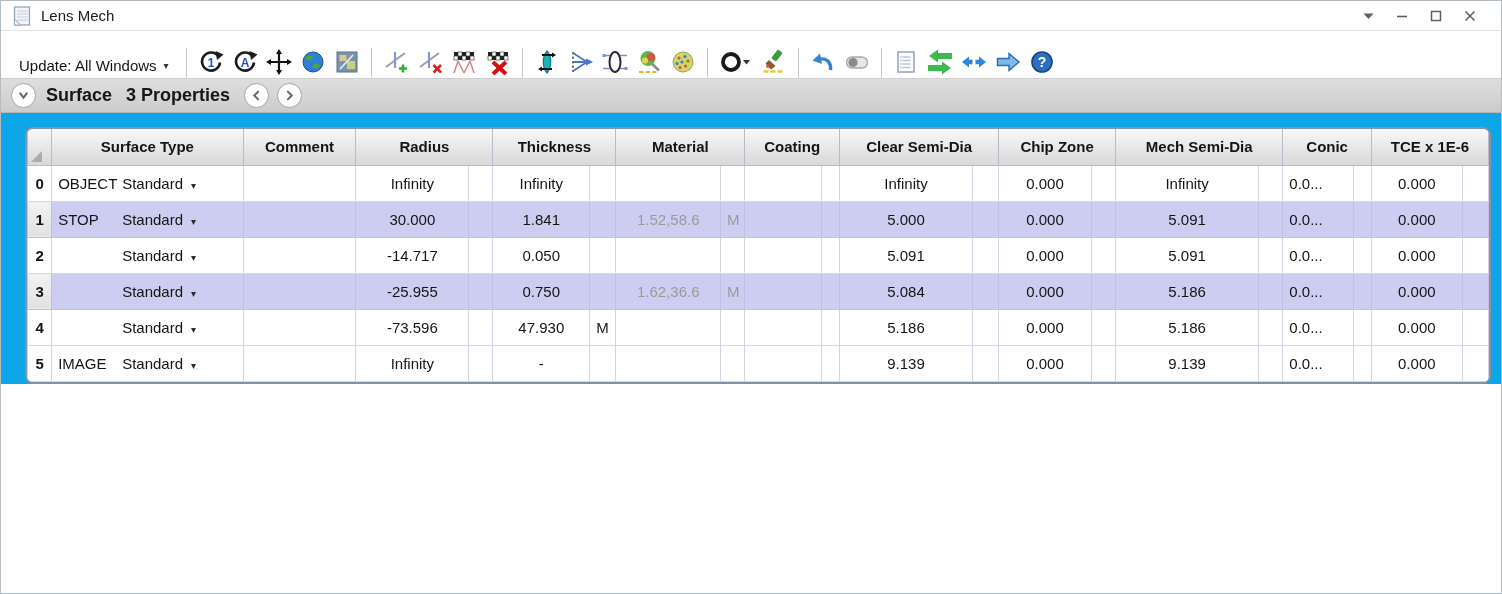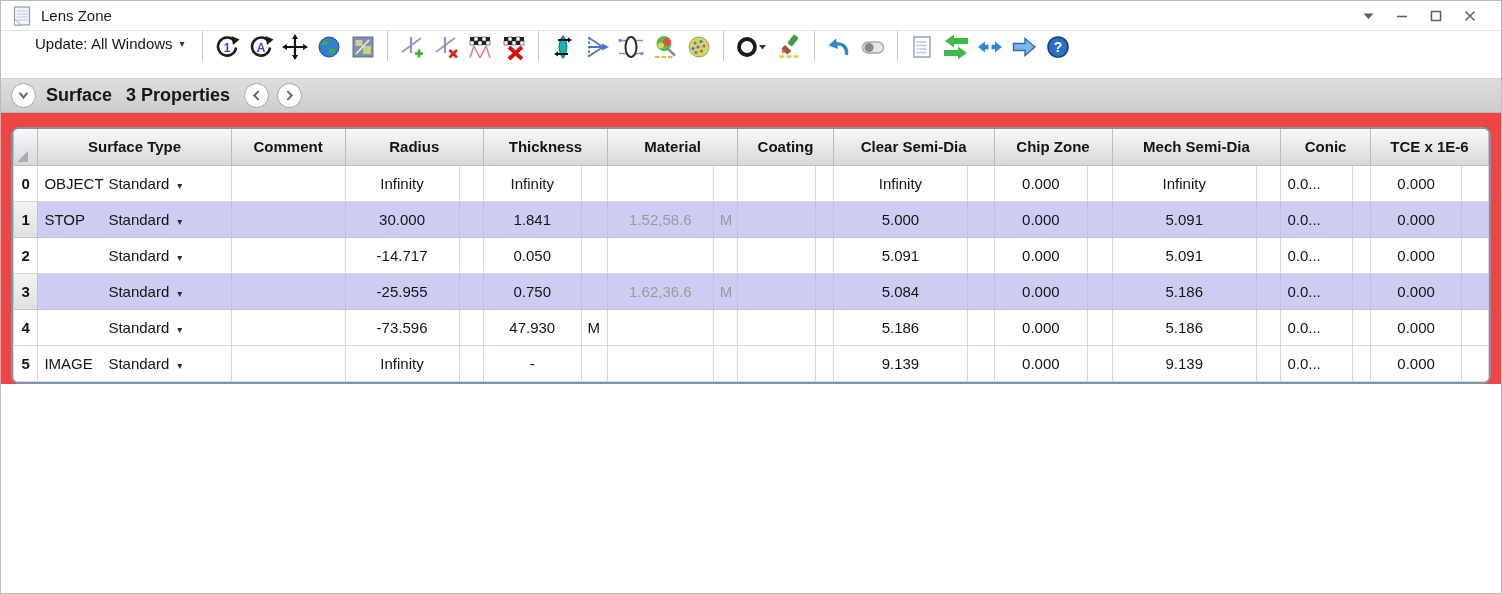--- a/index.html
+++ b/index.html
@@ -9,35 +9,35 @@
     width:1502px;height:594px;background:#fff;position:relative;
     border:1px solid #b4bcc3;overflow:hidden;
   }
   
   .titlebar{height:30px;display:flex;align-items:center;padding:0 14px 0 12px;background:#fff;border-bottom:1px solid #e2e2e2;}
   .titlebar .doc-ic{width:18px;height:20px;flex:0 0 auto;}
   .title-text{font-size:15px;color:#1b1b1b;margin-left:10px;}
   .win-controls{margin-left:auto;display:flex;align-items:center;gap:0;}
   .win-btn{width:34px;height:26px;display:flex;align-items:center;justify-content:center;cursor:default;}
   
-  .toolbar{height:48px;display:flex;align-items:flex-start;padding:0 26px;background:#fff;border-bottom:1px solid #cfcfcf;}
+  .toolbar{height:48px;display:flex;align-items:flex-end;padding:0 10px;background:#fff;border-bottom:1px solid #cfcfcf;}
   .update-btn{display:flex;align-items:center;gap:7px;font-size:15px;color:#141414;padding:4px 10px 4px 8px;}
   .caret{font-size:10px;color:#333;font-family:"DejaVu Sans",sans-serif;}
   .tsep{width:1px;height:30px;background:#c6c6c6;margin:0 7px;flex:0 0 auto;}
   .tbtn{width:32px;height:32px;display:flex;align-items:center;justify-content:center;flex:0 0 auto;margin:0 1px;border-radius:3px;}
   .tbtn.wide{width:40px;}
   
   .props-bar{height:34px;background:linear-gradient(#dedede,#cccccc);border-bottom:1px solid #b6b6b6;display:flex;align-items:center;padding:0 10px;position:relative;}
   .circle-btn{width:25px;height:25px;border-radius:50%;background:#fff;border:1px solid #a6a6a6;display:flex;align-items:center;justify-content:center;flex:0 0 auto;}
   .circle-btn.disabled{border-color:#c6c6c6;background:#f2f2f2;}
   .props-label{font-size:18px;font-weight:700;color:#161616;}
   .props-bar .gap-s{margin-left:10px;} .props-bar .gap-m{margin-left:14px;}
   .config-group{position:absolute;left:788px;top:0;height:34px;display:flex;align-items:center;gap:6px;}
   
-  .main{padding:14px 10px 0 10px;background:#ef4444;}
+  .main{padding:14px 10px 0 24px;background:#0ea5e9;}
   .lde-container{border:2px solid #8195a9;border-radius:8px;overflow:hidden;background:#fff;}
   table.lde{border-collapse:collapse;table-layout:fixed;width:100%;font-size:15px;color:#141414;}
   table.lde th{
     height:36px;font-weight:700;text-align:center;white-space:nowrap;overflow:hidden;
     background:linear-gradient(#f8f8f8,#d8d8d8);
     border:1px solid #b7bdc8;border-top:none;padding:0 4px;
   }
   table.lde th.corner{position:relative;padding:0;}
   table.lde td{
     height:36px;border:1px solid #d3d5e2;padding:0 6px;
@@ -61,21 +61,21 @@
 <body>
 
 <div class="window">
 
   <div class="titlebar">
     <svg class="doc-ic" viewBox="0 0 18 20">
       <rect x="1.5" y="1" width="15" height="18" fill="#f2f5f8" stroke="#8fa0b4" stroke-width="1.2"></rect>
       <path d="M4 5h11M4 8h11M4 11h11M4 14h11" stroke="#c2ccd8" stroke-width="1.2"></path>
       <path d="M1.5 13 L8 19 L1.5 19 Z" fill="#ffffff" stroke="#8fa0b4" stroke-width="1"></path>
     </svg>
-    <span class="title-text">Lens Zone</span>
+    <span class="title-text">Lens Mech</span>
     <div class="win-controls">
       <div class="win-btn">
         <svg width="11" height="8" viewBox="0 0 11 8">
             <polygon points="0.5,1.5 10.5,1.5 5.5,7" fill="#5d6166"></polygon>
           </svg>
       </div>
       <div class="win-btn">
         <svg width="12" height="12" viewBox="0 0 12 12">
             <path d="M1 6.5h10" stroke="#5d6166" stroke-width="1.6"></path>
           </svg>

